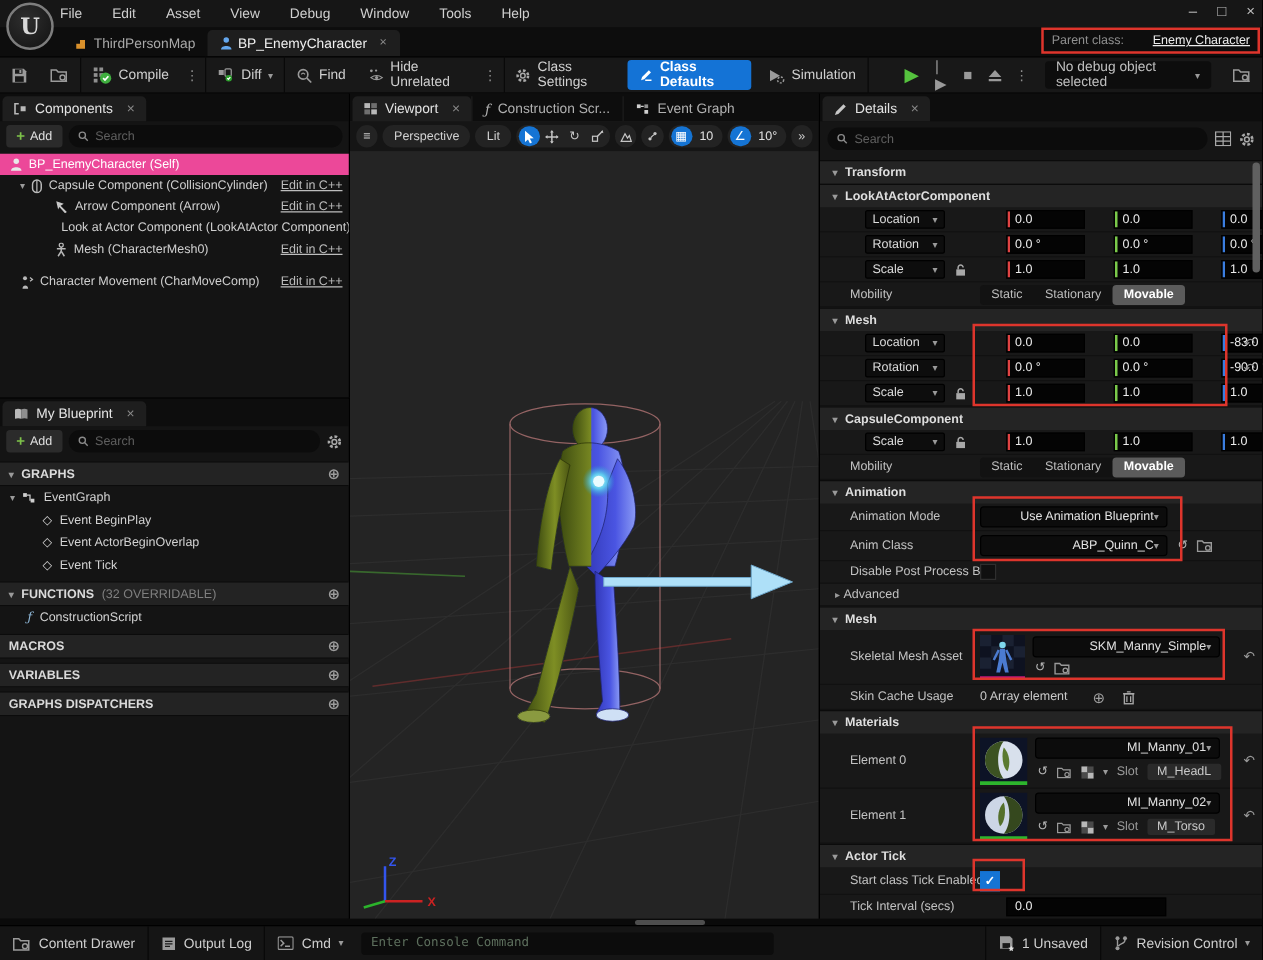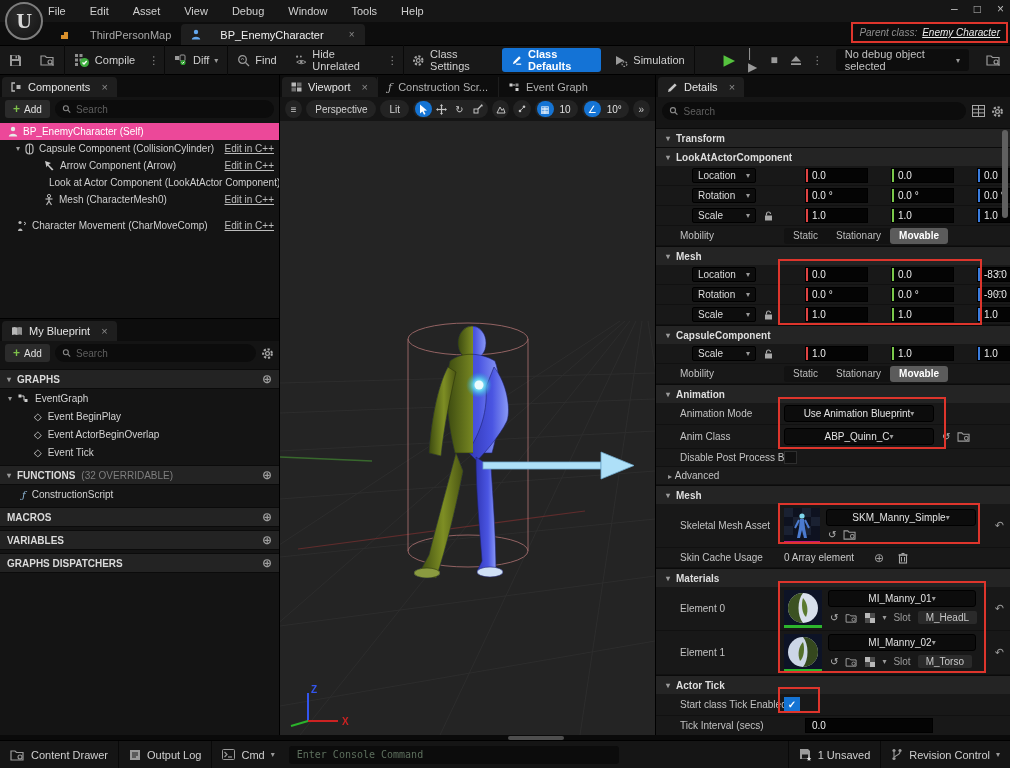--- a/index.html
+++ b/index.html
@@ -8,24 +8,24 @@
 #root { position:relative; width:1010px; height:768px; background:#0b0b0b; overflow:hidden; color:#c5c5c5; font-size:10px; }
 
 
 .menubar { position:absolute; left:0; top:0; width:1010px; height:22px; background:#161616; display:flex; align-items:center; padding-left:48px; gap:24px; }
 .menubar .mi { color:#d0d0d0; font-size:11px; }
 .winbtns { position:absolute; right:6px; top:2px; display:flex; gap:16px; color:#bdbdbd; font-size:12px; }
 .uelogo { position:absolute; left:5px; top:2px; width:38px; height:38px; border-radius:50%; background:radial-gradient(circle at 40% 35%, #2e2e2e, #121212); border:2px solid #7d7d7d; display:flex; align-items:center; justify-content:center; z-index:5; }
 .uelogo span { color:#d8d8d8; font-size:18px; font-weight:bold; font-family:"DejaVu Serif", serif; }
 
 .tabbar { position:absolute; left:0; top:22px; width:1010px; height:23px; background:#0d0d0d; display:flex; align-items:flex-end; padding-left:50px; }
-.atab { height:21px; display:flex; align-items:center; gap:19px; padding:0 10px; font-size:11px; color:#a8a8a8; }
+.atab { height:21px; display:flex; align-items:center; gap:4px; padding:0 10px; font-size:11px; color:#a8a8a8; }
 .atab.sel { background:#1e1e1e; border-radius:4px 4px 0 0; color:#f0f0f0; }
 .atab .x { color:#8a8a8a; margin-left:6px; font-size:10px; }
-.parentclass { position:absolute; right:2px; top:0; height:21px; border:2px solid #de352c; display:flex; align-items:center; gap:5px; padding:0 6px; background:#0d0d0d;font-style:italic; }
+.parentclass { position:absolute; right:2px; top:0; height:21px; border:2px solid #de352c; display:flex; align-items:center; gap:23px; padding:0 6px; background:#0d0d0d; }
 .parentclass .pl { color:#8f8f8f; font-size:10px; }
 .parentclass .pv { color:#ececec; font-size:10px; text-decoration:underline; }
 
 .toolbar { position:absolute; left:0; top:45px; width:1010px; height:30px; background:#181818; border-top:1px solid #000; border-bottom:1px solid #000; display:flex; align-items:center; }
 .tbtn { display:flex; align-items:center; gap:5px; padding:0 9px; height:30px; color:#d0d0d0; font-size:11px; }
 .vsep { width:1px; height:30px; background:#090909; }
 .dots3 { color:#8f8f8f; font-size:11px; letter-spacing:1px; padding:0 4px; }
 .bluebtn { background:#1473d6; color:#fff; border-radius:3px; height:24px; display:flex; align-items:center; gap:6px; padding:0 10px; margin:0 4px; font-size:11px; font-weight:bold; }
 .playbtn { color:#55c23e; font-size:15px; padding:0 7px; }
 .ctrlbtn { color:#9a9a9a; font-size:12px; padding:0 6px; }
@@ -76,21 +76,21 @@
 .dlabel { position:absolute; left:24px; color:#c2c2c2; font-size:10px; white-space:nowrap; }
 .dpill { position:absolute; left:36px; width:64px; height:15px; background:#0d0d0d; border:1px solid #000; border-radius:2px; display:flex; align-items:center; justify-content:space-between; padding:0 5px; color:#dcdcdc; font-size:10px; }
 .vec3 { position:absolute; left:128px; display:flex; gap:2px; }
 .vf { width:63px; height:15px; background:#040404; border:1px solid #000; display:flex; align-items:center; font-size:10px; color:#ececec; overflow:hidden;margin-left:21px; }
 .vf .st { width:2px; align-self:stretch; margin-right:4px; }
 .stx { background:#e04343; } .sty { background:#7ac94a; } .stz { background:#3a7de0; }
 .revert { position:absolute; right:6px; color:#9a9a9a; font-size:11px; font-family:"DejaVu Sans",sans-serif; }
 .seg { position:absolute; left:128px; display:flex; background:#121212; border-radius:3px; height:16px; align-items:center;text-align:center; }
 .seg span { padding:0 9px; color:#bdbdbd; font-size:10px; line-height:16px; }
 .seg span.on { background:#5b5b5b; color:#fff; border-radius:3px; font-weight:bold; }
-.ddp { position:absolute; left:128px; height:17px; background:#0c0c0c; border:1px solid #000; border-radius:3px; display:flex; align-items:center; justify-content:center; padding:0 6px; color:#e2e2e2; font-size:10px; }
+.ddp { position:absolute; left:128px; height:17px; background:#0c0c0c; border:1px solid #000; border-radius:3px; display:flex; align-items:center; justify-content:flex-end; padding:0 6px; color:#e2e2e2; font-size:10px; }
 .cb { position:absolute; left:128px; width:13px; height:13px; background:#101010; border:1px solid #2e2e2e; }
 .cb.on { background:#1574d4; border-color:#1574d4; color:#fff; font-size:10px; display:flex; align-items:center; justify-content:center; font-weight:bold; }
 .iconrow { display:flex; align-items:center; gap:7px; color:#b5b5b5; }
 .slotpill { background:#2a2a2a; border-radius:2px; padding:1px 8px; color:#c8c8c8; font-size:10px; }
 .circ { font-family:"DejaVu Sans",sans-serif; }
 .hlbox { position:absolute; border:2px solid #de352c; pointer-events:none; z-index:6; }
 .scrollthumb { position:absolute; right:2px; top:55px; width:6px; height:88px; background:#606060; border-radius:3px; }
 
 
 .statusbar { position:absolute; left:0; top:740px; width:1010px; height:28px; background:#151515; border-top:1px solid #000; display:flex; align-items:center; }

